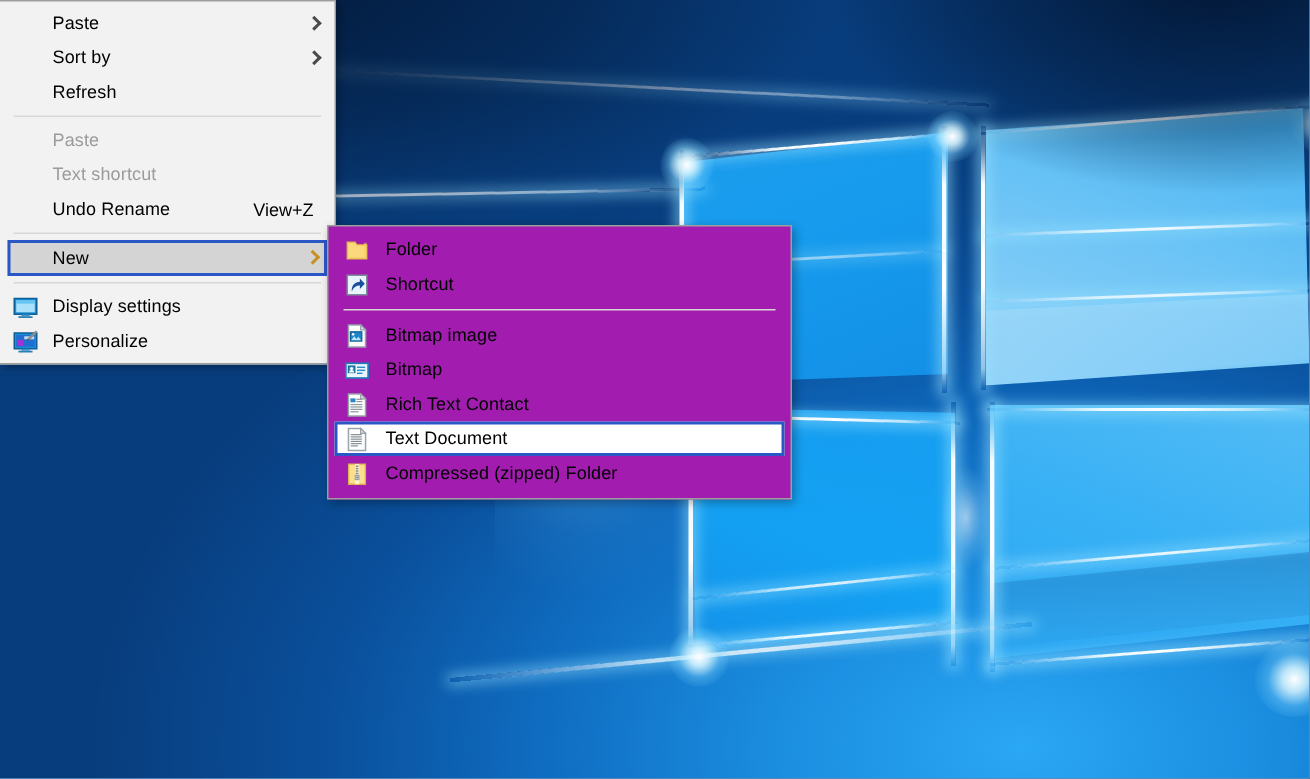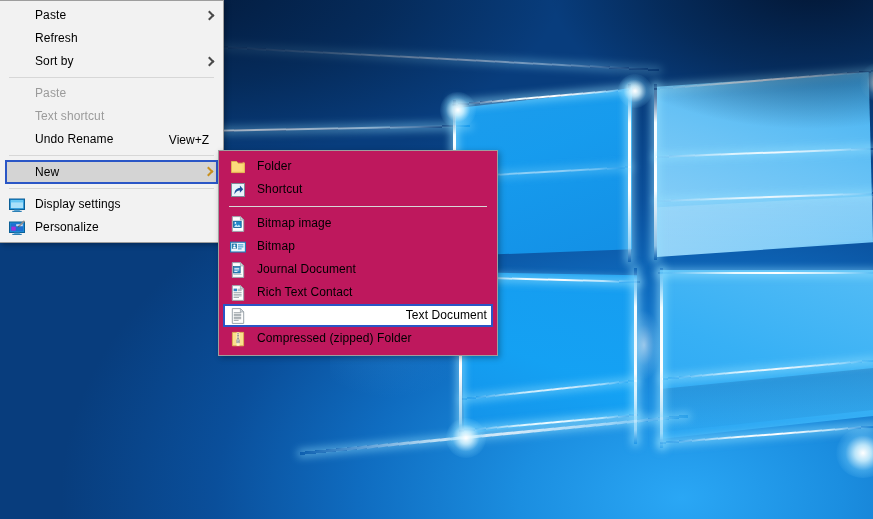--- a/index.html
+++ b/index.html
@@ -210,40 +210,39 @@
   .msep {
     height: 1px;
     background: #d7d7d7;
     margin: 4px 9px 4px 9px;
   }
 
   
   #submenu {
     position: absolute;
     left: 218px; top: 150px;
-    width: 280px;
-    background: #be185d;
+    width: 310px;
+    background: #a21caf;
     border: 1px solid #9e9e9e;
     box-shadow: 2px 2px 6px rgba(0,0,0,.30);
     padding: 4px 0 5px 0;
     z-index: 50;
     font-size: 12px;
     color: #000;
     user-select: none;
   }
   #submenu .mi { height: 23px; padding: 0 6px 0 10px; }
   #submenu .mi .mi-icon { margin-right: 10px; }
   #submenu .msep { margin: 5px 10px 5px 10px; }
   #submenu .mi.selected {
     background: #ffffff;
     outline: 2px solid #2a56c6;
     outline-offset: -2px;
     margin: 0 4px;
     padding-left: 6px;
-    text-align: right;
   }
   #submenu .mi.selected .mi-label { padding-left: 0; }
 
   
   .ico-svg { display:block; width:18px; height:18px; }
 </style>
 </head>
 <body>
 
 <div id="desktop">
@@ -289,26 +288,26 @@
   <div class="wp-layer" id="wp-glow-l"></div>
 
   <div id="context-menu">
 
     <div class="mi no-icon">
       <span class="mi-label">Paste</span>
       <span class="chev"></span>
     </div>
 
     <div class="mi no-icon">
-      <span class="mi-label">Refresh</span>
-    </div>
-
-    <div class="mi no-icon">
       <span class="mi-label">Sort by</span>
       <span class="chev"></span>
+    </div>
+
+    <div class="mi no-icon">
+      <span class="mi-label">Refresh</span>
     </div>
 
     <div class="msep"></div>
 
     <div class="mi no-icon disabled">
       <span class="mi-label">Paste</span>
     </div>
 
     <div class="mi no-icon disabled">
       <span class="mi-label">Text shortcut</span>
@@ -404,34 +403,20 @@
           <circle cx="5.4" cy="7.6" r="1.0" fill="#ffffff"></circle>
           <path d="M3.6 10.4 c.3-1.2 1.0-1.7 1.8-1.7 s1.5 .5 1.8 1.7 z" fill="#ffffff"></path>
           <rect x="9.0" y="6.4" width="5.4" height=".95" fill="#2a8fc9"></rect>
           <rect x="9.0" y="8.4" width="5.4" height=".95" fill="#2a8fc9"></rect>
           <rect x="9.0" y="10.4" width="3.6" height=".95" fill="#2a8fc9"></rect>
         </svg>
       </span>
       <span class="mi-label">Bitmap</span>
     </div>
 
-    <div class="mi">
-      <span class="mi-icon">
-        <svg class="ico-svg" viewBox="0 0 18 18">
-          <path d="M3.3 1.6 h8.1 l3.3 3.3 v11.5 h-11.4 z" fill="#fdfdfd" stroke="#9aa3aa" stroke-width="1"></path>
-          <path d="M11.4 1.6 l3.3 3.3 h-3.3 z" fill="#d9dfe4" stroke="#9aa3aa" stroke-width=".8"></path>
-          <rect x="4.4" y="5.6" width="6.8" height="6.4" fill="#2f86c4" stroke="#17608f" stroke-width=".7"></rect>
-          <rect x="5.3" y="6.9" width="5.0" height=".85" fill="#ffffff"></rect>
-          <rect x="5.3" y="8.5" width="5.0" height=".85" fill="#ffffff"></rect>
-          <rect x="5.3" y="10.1" width="3.2" height=".85" fill="#ffffff"></rect>
-          <rect x="4.4" y="13.0" width="8.2" height=".9" fill="#b6bfc6"></rect>
-        </svg>
-      </span>
-      <span class="mi-label">Journal Document</span>
-    </div>
 
     <div class="mi">
       <span class="mi-icon">
         <svg class="ico-svg" viewBox="0 0 18 18">
           <path d="M3.3 1.6 h8.1 l3.3 3.3 v11.5 h-11.4 z" fill="#fdfdfd" stroke="#9aa3aa" stroke-width="1"></path>
           <path d="M11.4 1.6 l3.3 3.3 h-3.3 z" fill="#d9dfe4" stroke="#9aa3aa" stroke-width=".8"></path>
           <rect x="4.6" y="4.6" width="3.4" height="2.6" fill="#2f86c4"></rect>
           <rect x="8.6" y="4.8" width="4.0" height=".8" fill="#8d979e"></rect>
           <rect x="8.6" y="6.3" width="4.0" height=".8" fill="#8d979e"></rect>
           <rect x="4.6" y="8.3" width="8.0" height=".8" fill="#8d979e"></rect>

